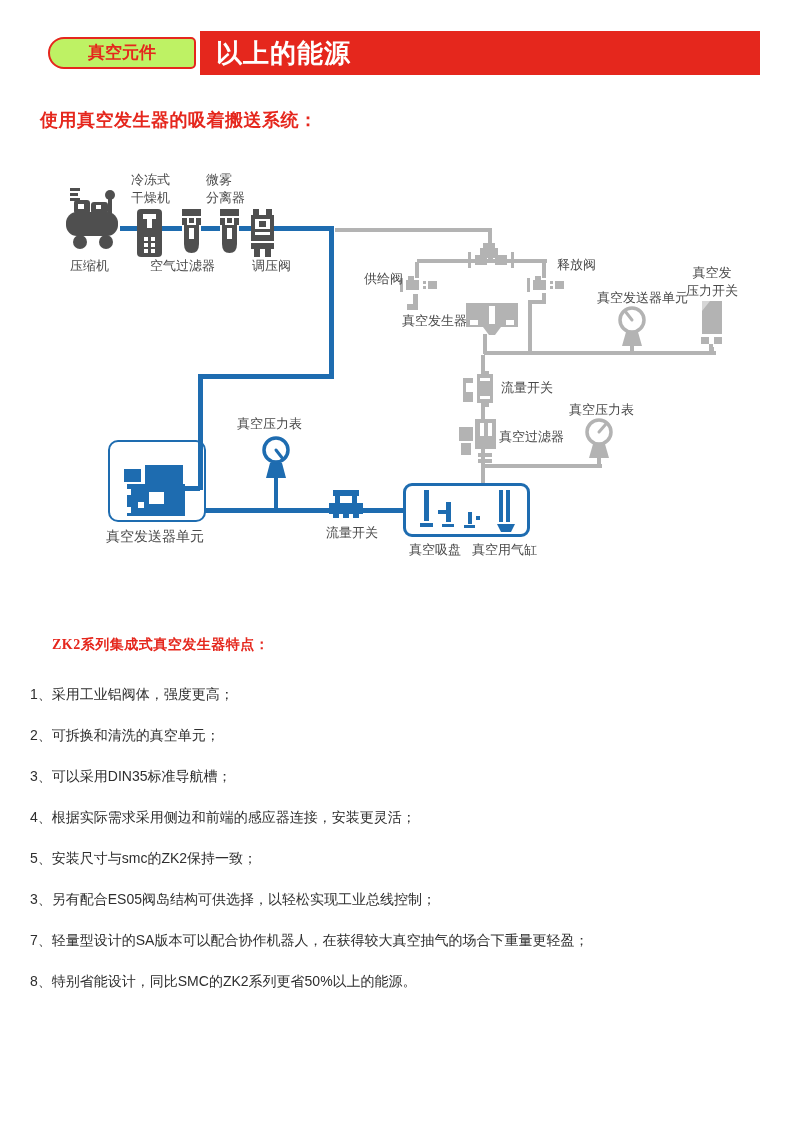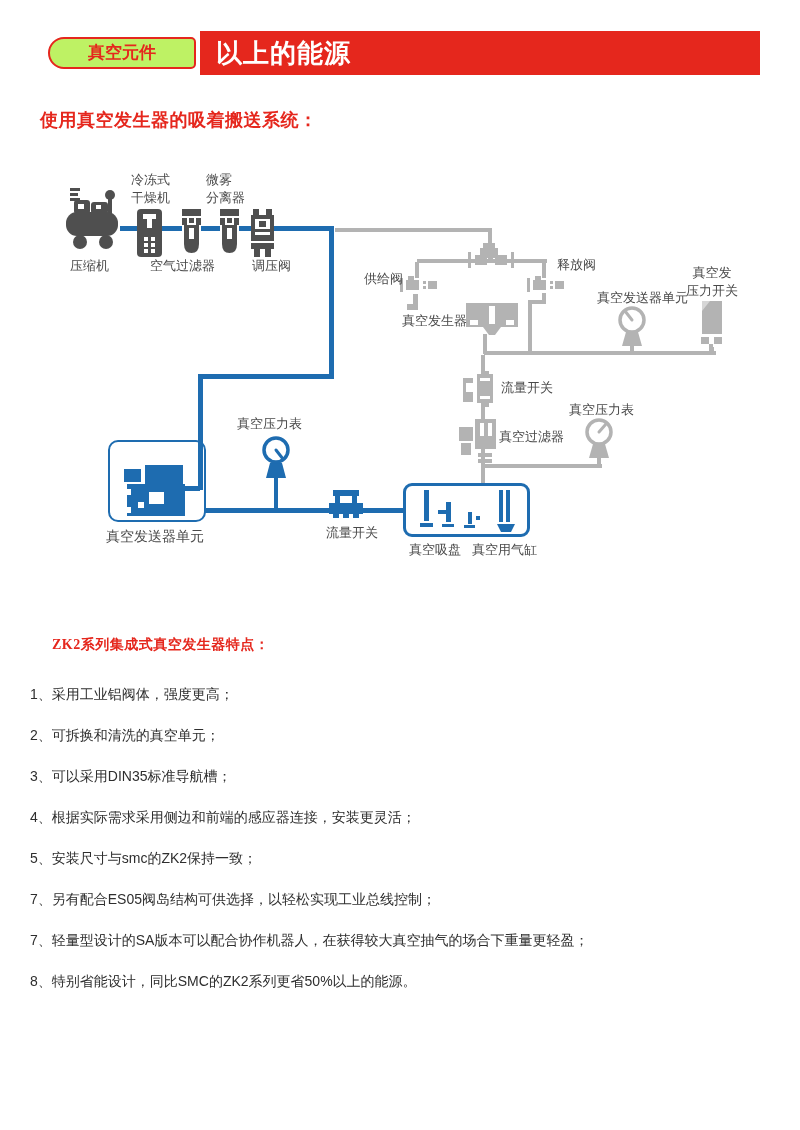--- a/index.html
+++ b/index.html
@@ -317,16 +317,16 @@
   <div class="dlabel" style="left:472px;top:541px;">真空用气缸</div>
 </div>
 
 <div class="sec-title2">ZK2系列集成式真空发生器特点：</div>
 <div class="features">
   <div>1、采用工业铝阀体，强度更高；</div>
   <div>2、可拆换和清洗的真空单元；</div>
   <div>3、可以采用DIN35标准导航槽；</div>
   <div>4、根据实际需求采用侧边和前端的感应器连接，安装更灵活；</div>
   <div>5、安装尺寸与smc的ZK2保持一致；</div>
-  <div>7、另有配合ES05阀岛结构可供选择，以轻松实现工业总线控制；</div>
+  <div>3、另有配合ES05阀岛结构可供选择，以轻松实现工业总线控制；</div>
   <div>7、轻量型设计的SA版本可以配合协作机器人，在获得较大真空抽气的场合下重量更轻盈；</div>
   <div>8、特别省能设计，同比SMC的ZK2系列更省50%以上的能源。</div>
 </div>
 
 </body></html>

